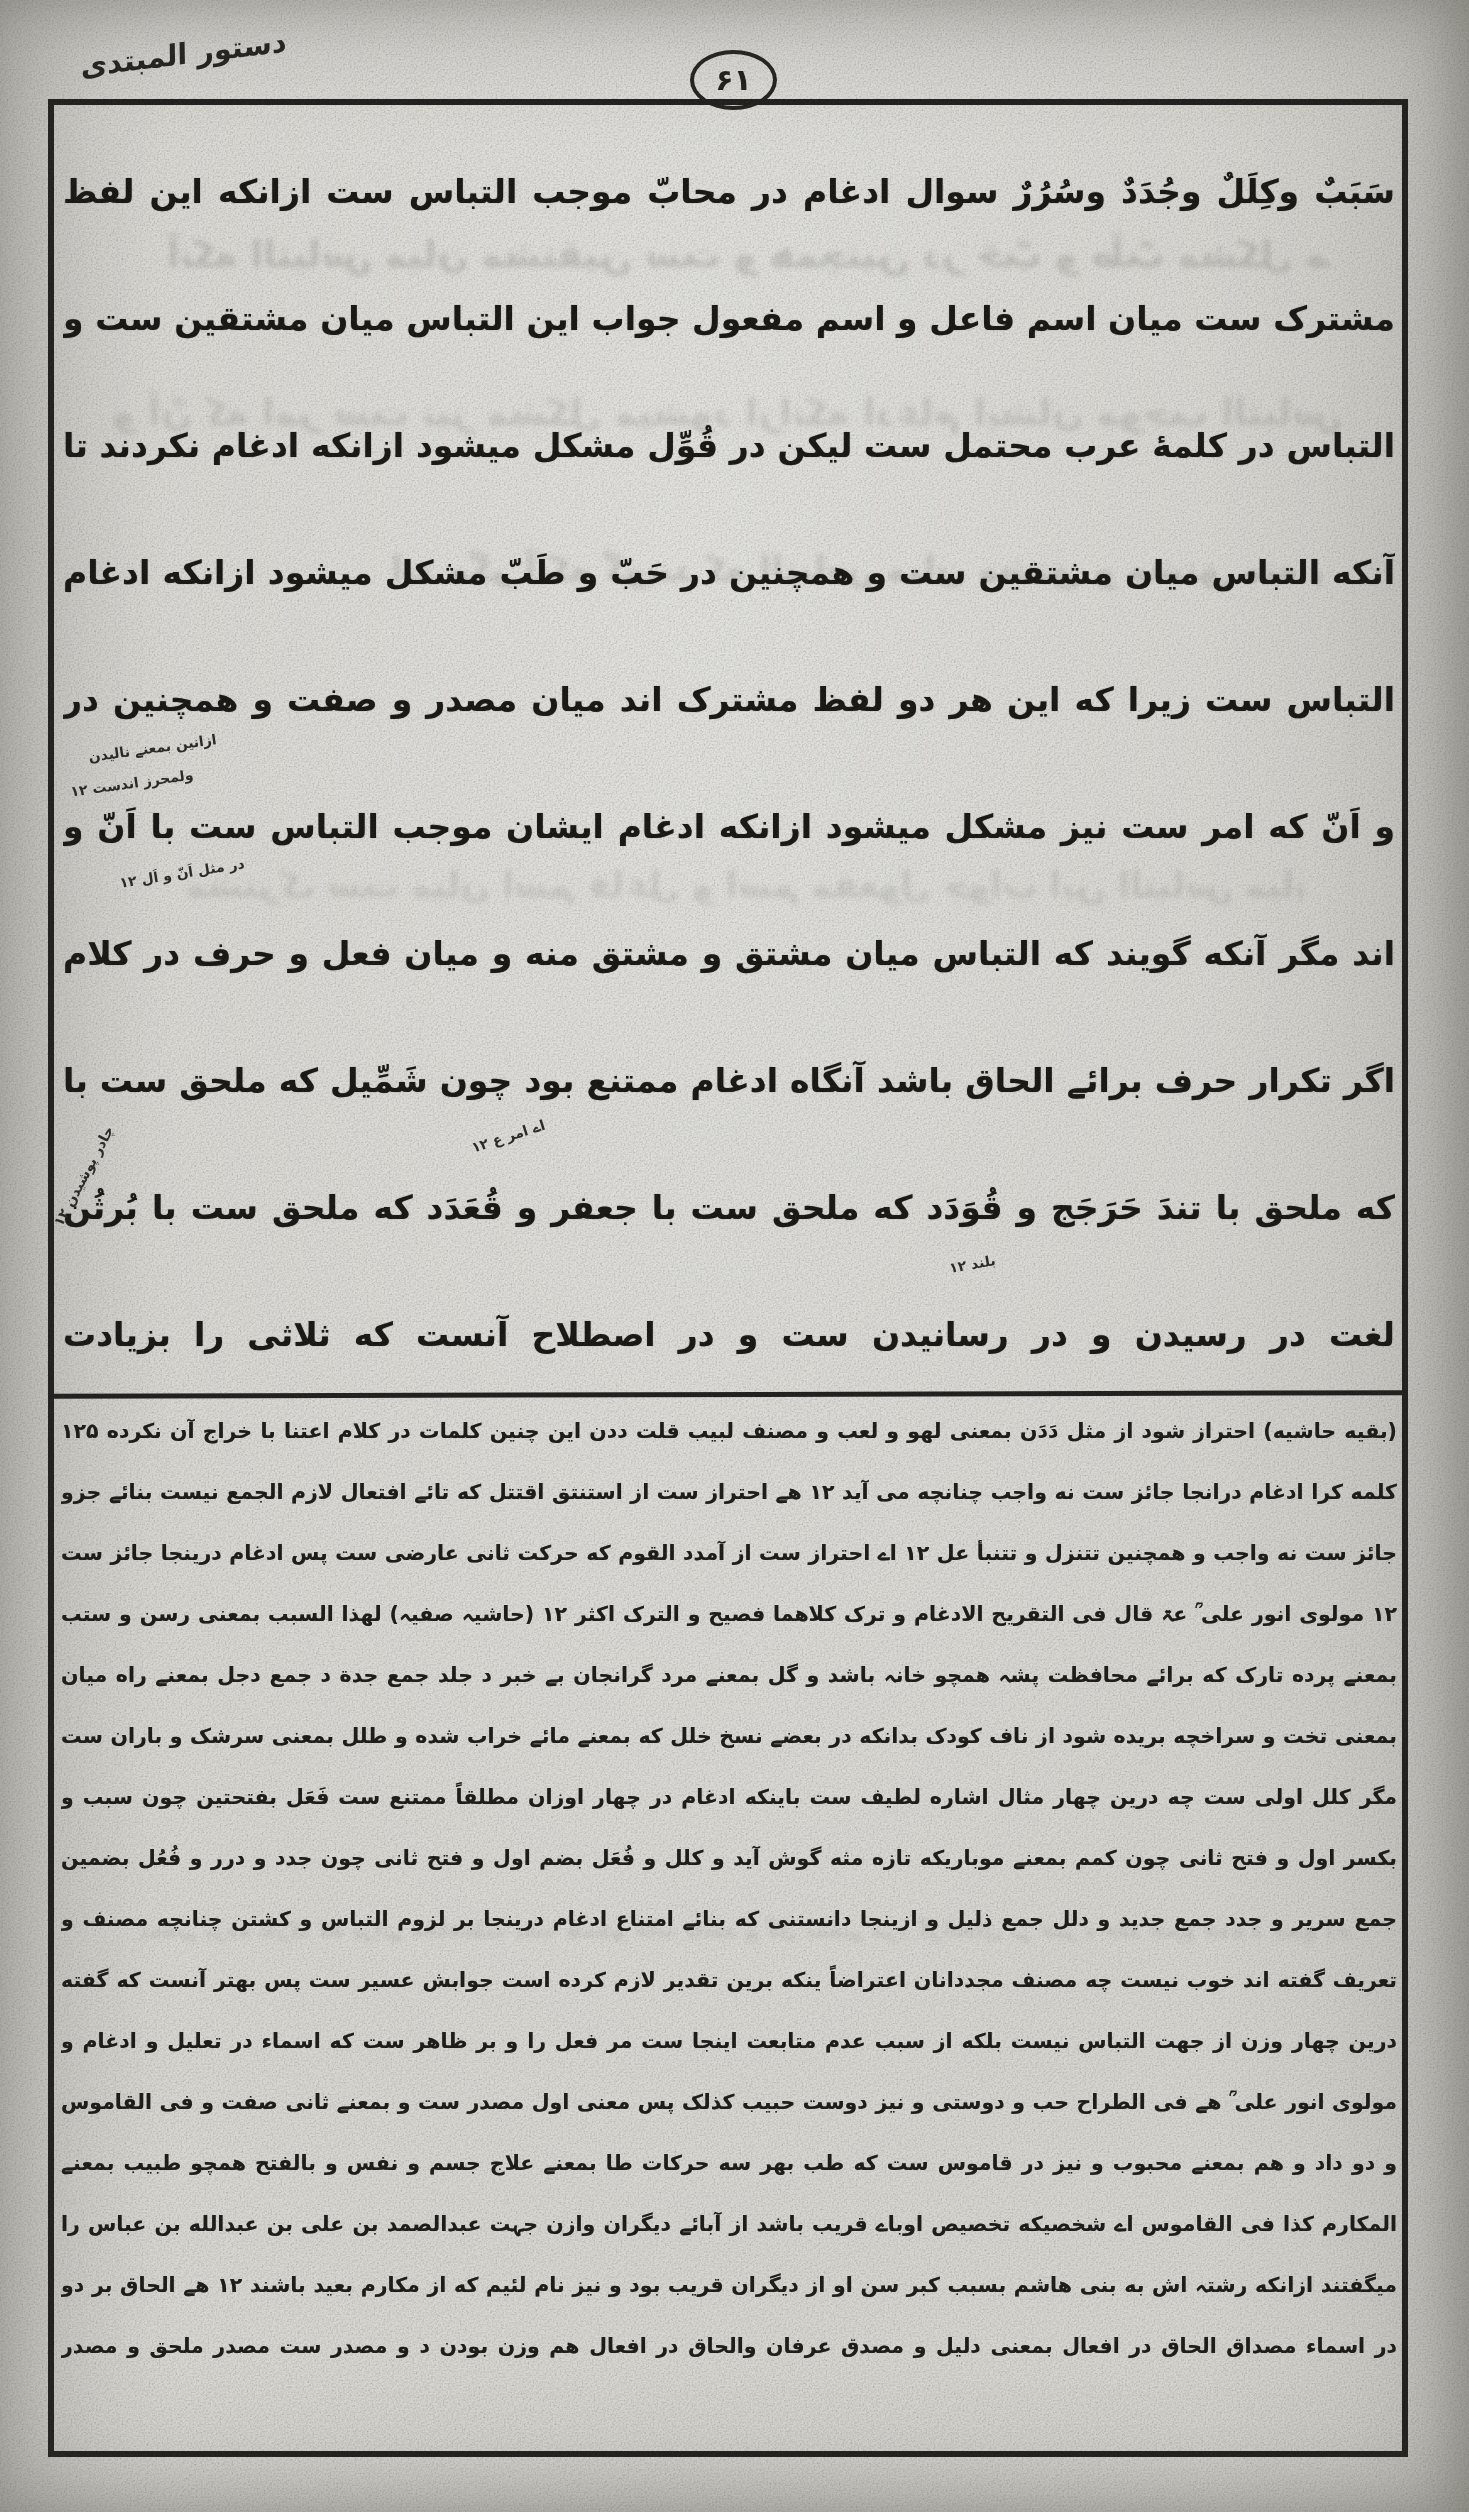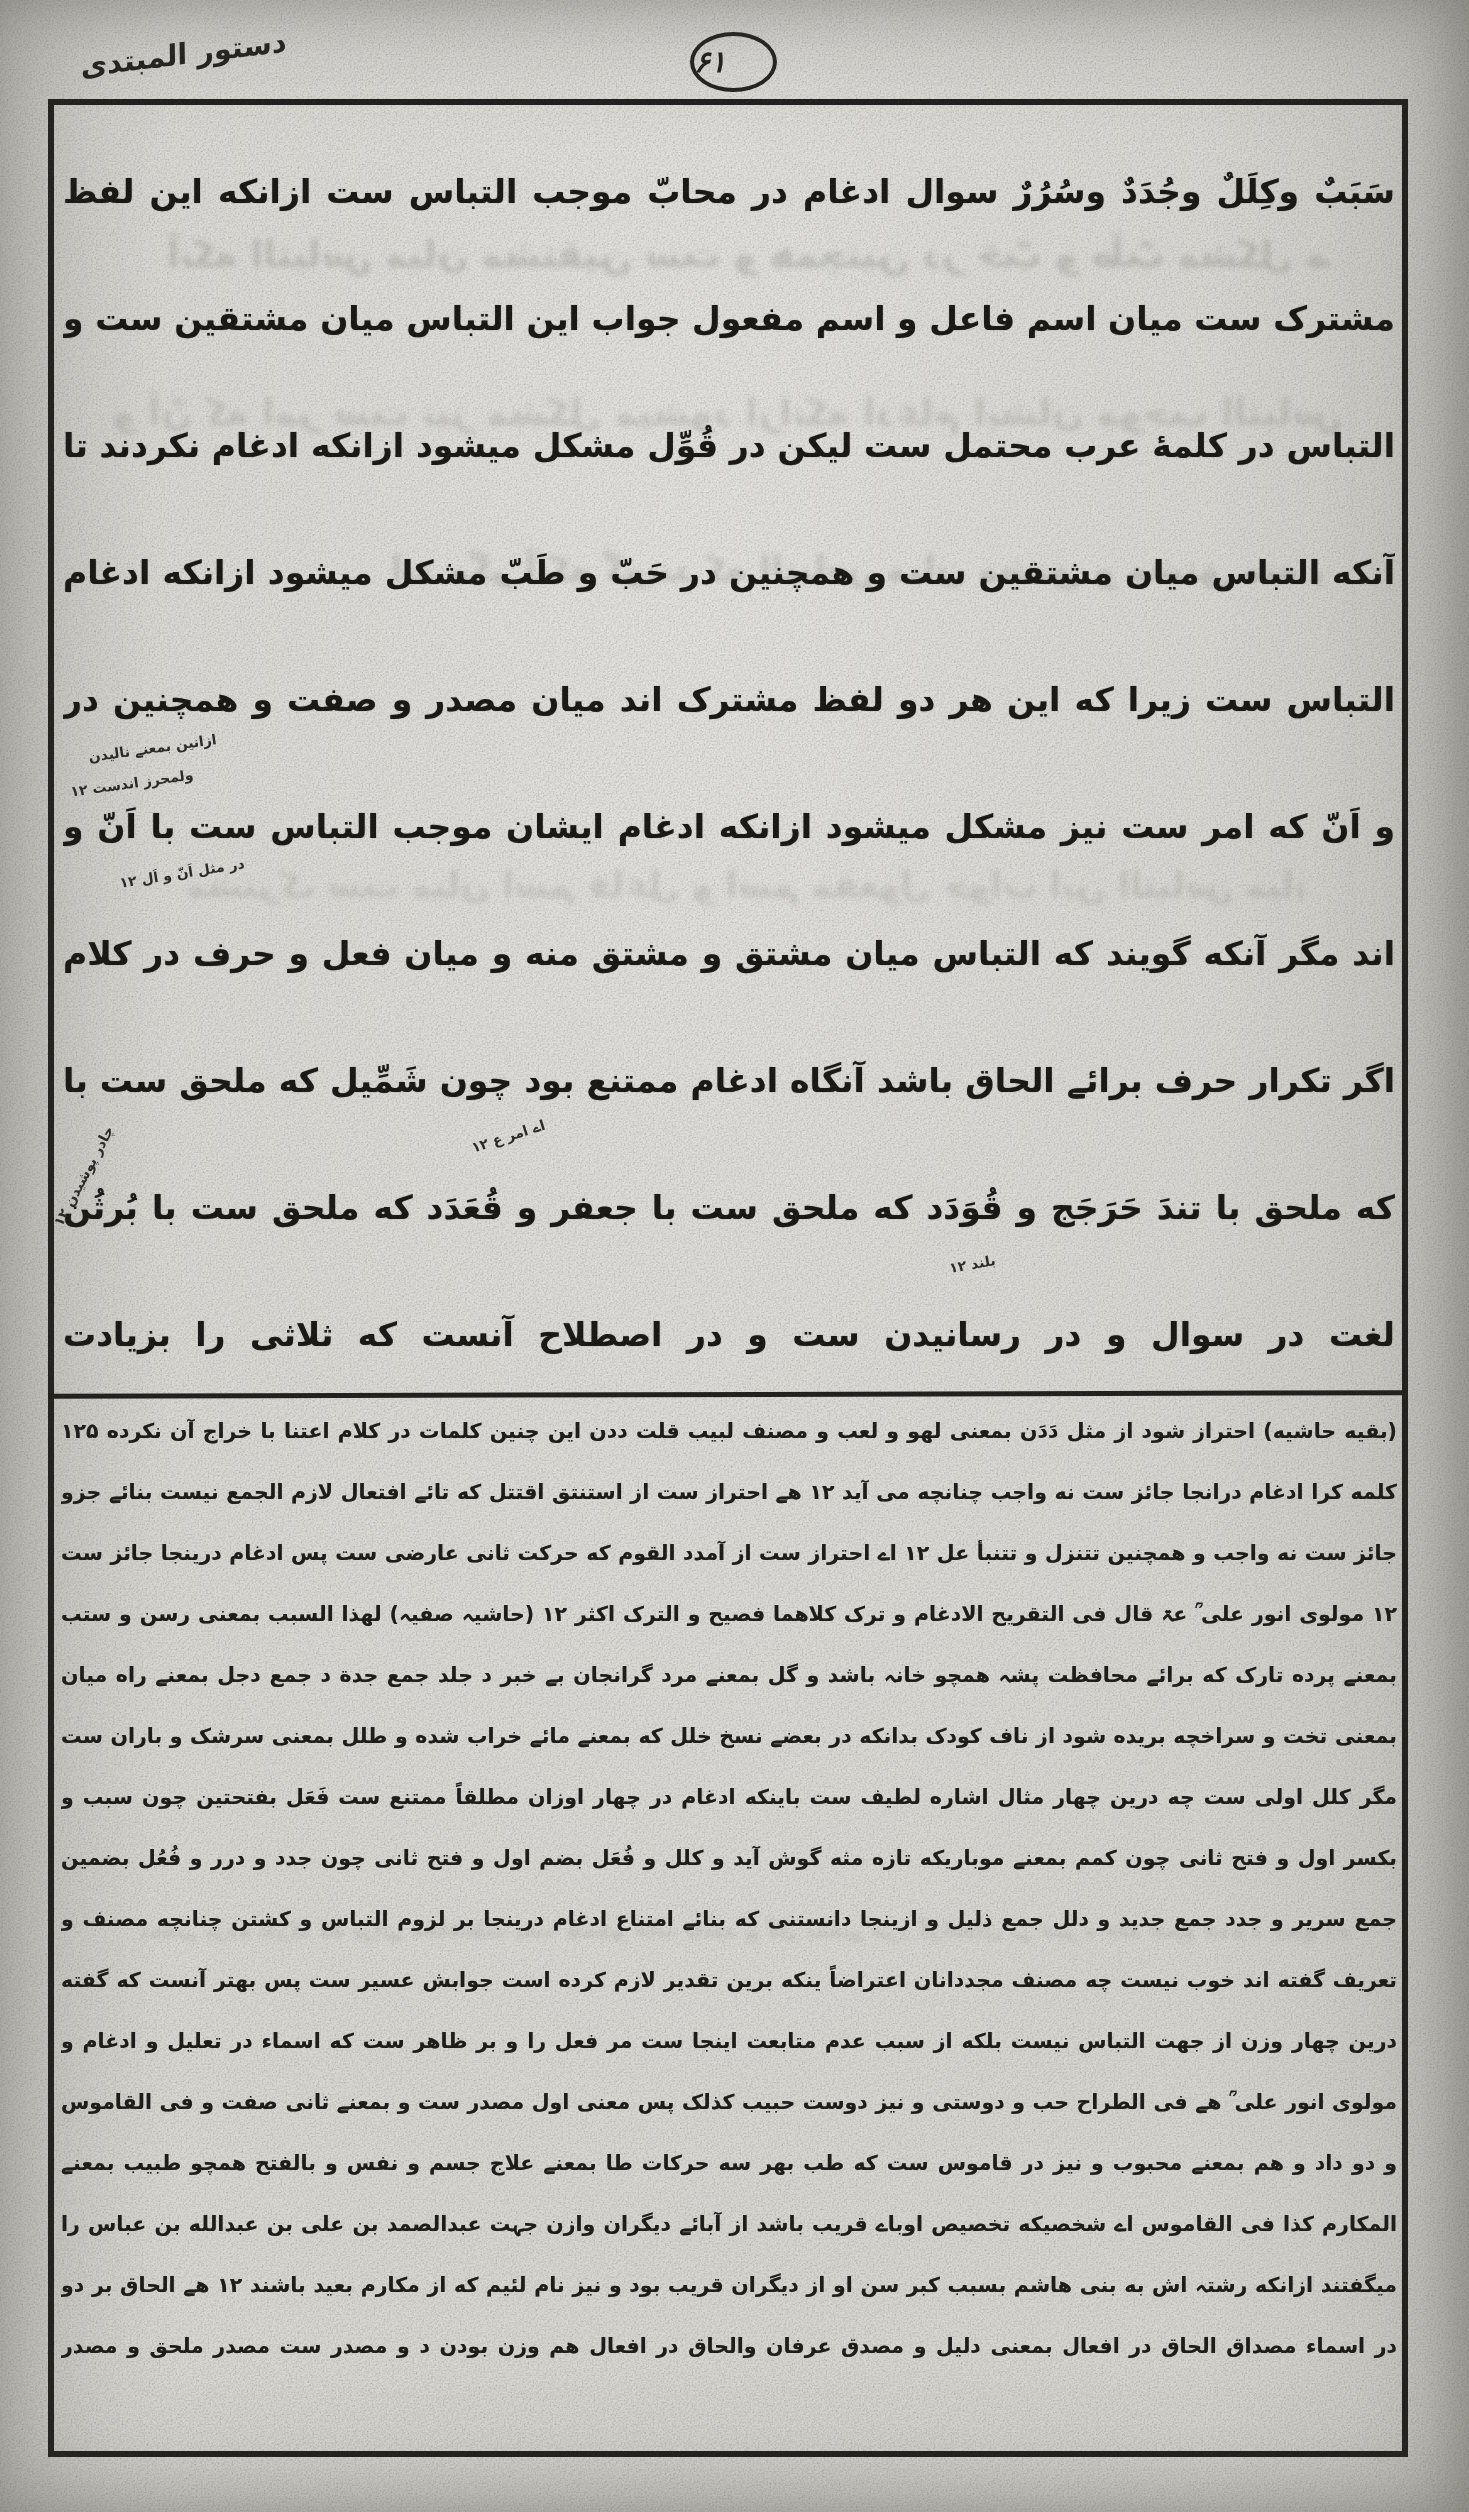--- a/index.html
+++ b/index.html
@@ -18,26 +18,25 @@
   
   .title{
     position:absolute;left:80px;top:37px;
     font-size:29px;font-weight:bold;
     transform:rotate(-7deg) skewX(-6deg);
     letter-spacing:0.9px;
     direction:rtl;
     color:#23221f;
   }
   .page-oval{
-    position:absolute;left:690px;top:32px;width:87px;height:60px;
+    position:absolute;left:690px;top:50px;width:87px;height:60px;
     border:4.7px solid #23221f;border-radius:50%;
-    display:flex;align-items:center;justify-content:flex-end;
+    display:flex;align-items:center;justify-content:center;
     box-sizing:border-box;
     background:transparent;
-    font-style:italic;
   }
   .page-oval span{font-size:30px;font-weight:bold;line-height:1;}
   
   .frame{
     position:absolute;left:48px;top:99px;width:1360px;height:2358px;
     border:6.5px solid #201f1d;box-sizing:border-box;
     pointer-events:none;
   }
   
   .ghost{
@@ -118,21 +117,21 @@
   <div class="main-block">
     <div class="main-line">سَبَبٌ وکِلَلٌ وجُدَدٌ وسُرُرٌ سوال ادغام در محابّ موجب التباس ست ازانکه این لفظ</div>
     <div class="main-line">مشترک ست میان اسم فاعل و اسم مفعول جواب این التباس میان مشتقین ست و مثل این</div>
     <div class="main-line">التباس در کلمهٔ عرب محتمل ست لیکن در قُوِّل مشکل میشود ازانکه ادغام نکردند تا التباس به قُوِّل نیاید</div>
     <div class="main-line">آنکه التباس میان مشتقین ست و همچنین در حَبّ و طَبّ مشکل میشود ازانکه ادغام در ایشان موجب</div>
     <div class="main-line">التباس ست زیرا که این هر دو لفظ مشترک اند میان مصدر و صفت و همچنین در آنّ که فعل ماضی ست</div>
     <div class="main-line">و اَنّ که امر ست نیز مشکل میشود ازانکه ادغام ایشان موجب التباس ست با اَنّ و اِنّ که حرف</div>
     <div class="main-line">اند مگر آنکه گویند که التباس میان مشتق و مشتق منه و میان فعل و حرف در کلام عرب محتمل ست دیگو</div>
     <div class="main-line">اگر تکرار حرف برائے الحاق باشد آنگاه ادغام ممتنع بود چون شَمِّیل که ملحق ست با دَحرَج و تجلبب</div>
     <div class="main-line">که ملحق با تندَ حَرَجَج و قُوَدَد که ملحق ست با جعفر و قُعَدَد که ملحق ست با بُرثُن والحاق در</div>
-    <div class="main-line">لغت در سوال و در رسانیدن ست و در اصطلاح آنست که ثلاثی را بزیادت</div>
+    <div class="main-line">لغت در رسیدن و در رسانیدن ست و در اصطلاح آنست که ثلاثی را بزیادت</div>
   </div>
 
   <div class="gloss g0">ازانین بمعنے نالیدن</div>
   <div class="gloss g1">ولمحرز اندست ۱۲</div>
   <div class="gloss g2">در مثل اَنّ و اَل ۱۲</div>
   <div class="gloss g3">اے امر ع ۱۲</div>
   <div class="gloss g4">چادر پوشیدن ۱۲</div>
   <div class="gloss g5">بلند ۱۲</div>
 
   <div class="separator"></div>

